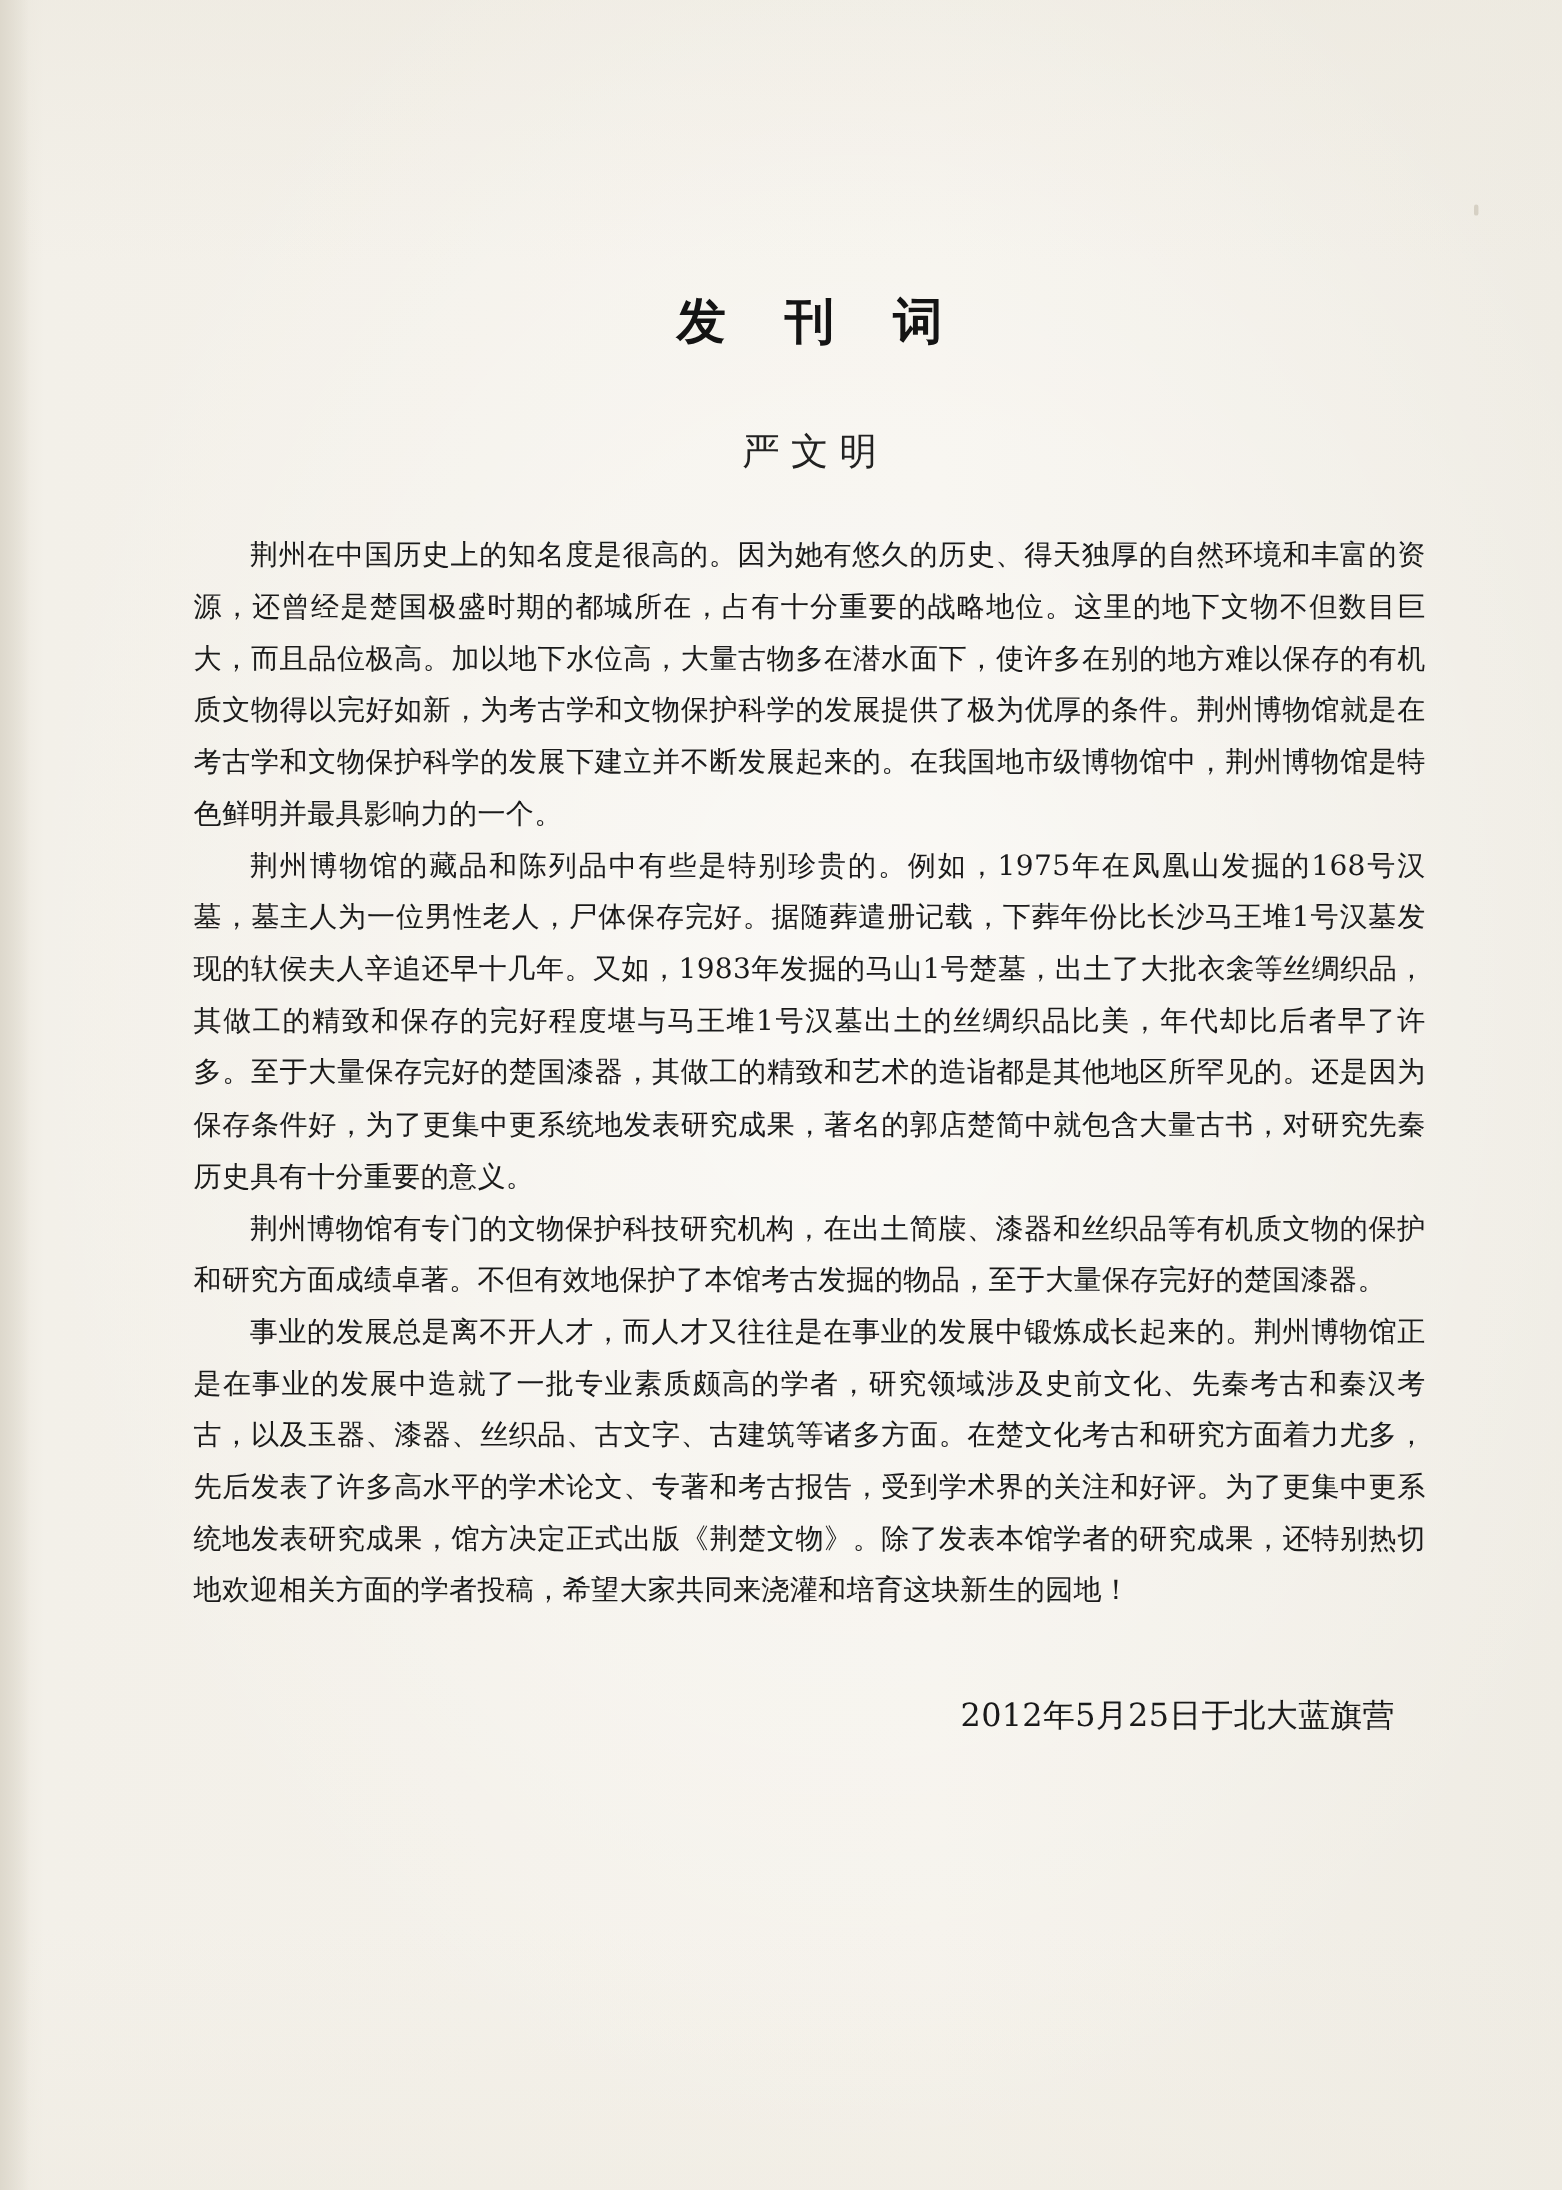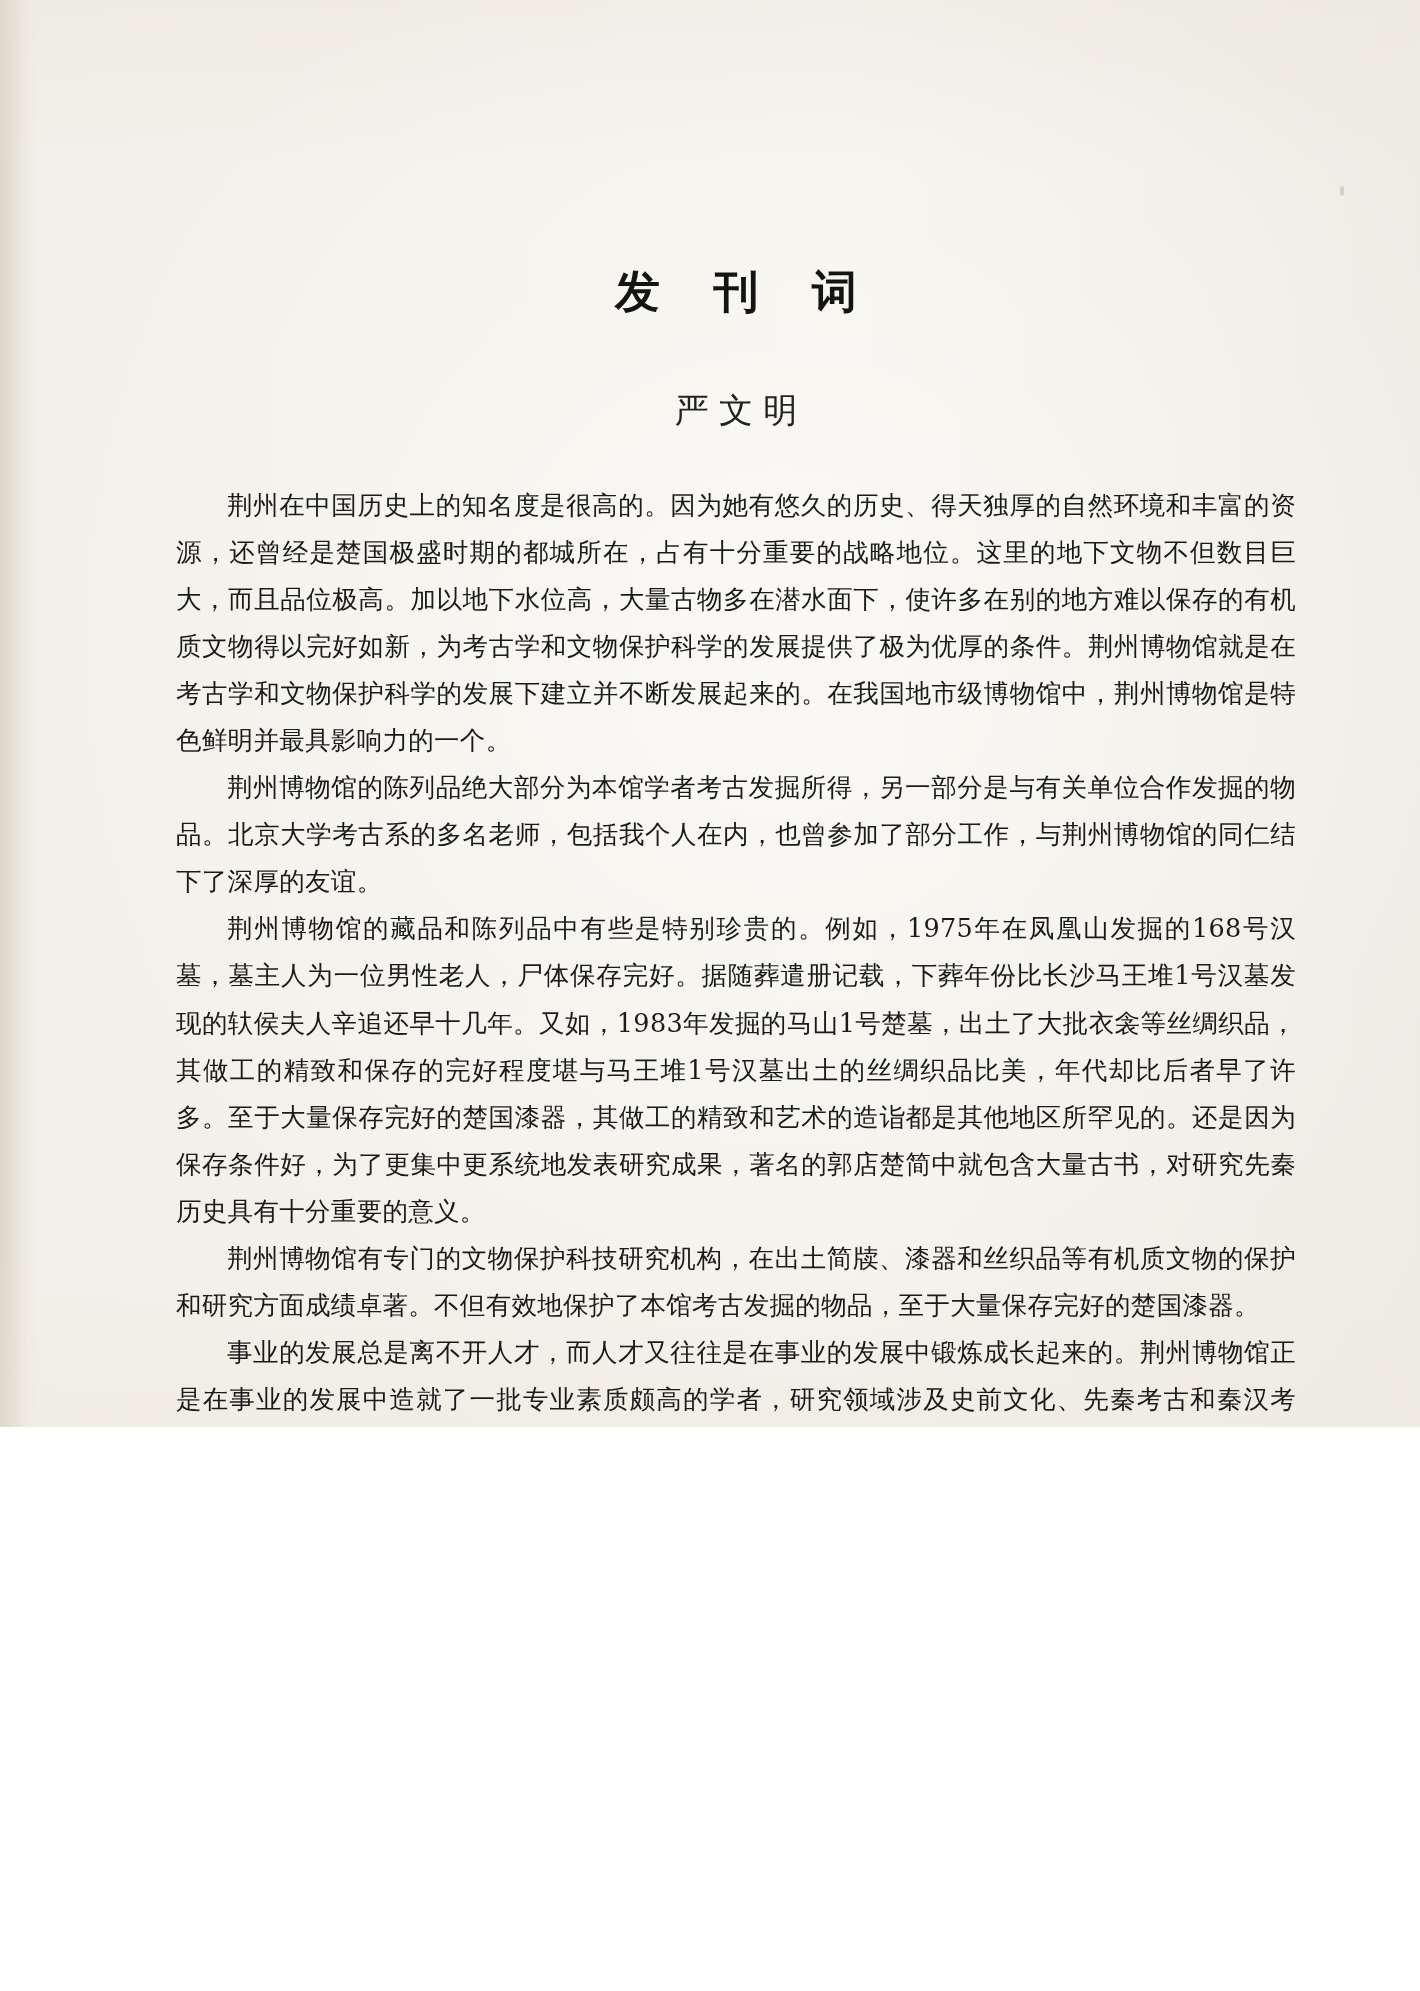--- a/index.html
+++ b/index.html
@@ -3,21 +3,21 @@
 <meta charset="utf-8">
 <style>
   html, body {
     margin: 0;
     padding: 0;
     background: #ffffff;
   }
   .page {
     position: relative;
     width: 1420px;
-    height: 1427px;
+    height: 1991px;
     margin: 0 auto;
     background: #f2efe8;
     background-image:
       linear-gradient(90deg, #e8e4da 0px, #f3f0e9 40px, #f5f2eb 60%, #efece4 100%);
     overflow: hidden;
     font-family: "DejaVu Serif", "Liberation Serif", serif;
     color: #1b1b1b;
   }
   
   .page::before {
@@ -112,21 +112,20 @@
   <div class="speck" style="left:1340px; top:186px;"></div>
 
   <div class="content">
 
     <h1 class="doc-title">发 刊 词</h1>
 
     <p class="doc-author">严文明</p>
 
     <div class="body-text">
       <p>荆州在中国历史上的知名度是很高的。因为她有悠久的历史、得天独厚的自然环境和丰富的资源，还曾经是楚国极盛时期的都城所在，占有十分重要的战略地位。这里的地下文物不但数目巨大，而且品位极高。加以地下水位高，大量古物多在潜水面下，使许多在别的地方难以保存的有机质文物得以完好如新，为考古学和文物保护科学的发展提供了极为优厚的条件。荆州博物馆就是在考古学和文物保护科学的发展下建立并不断发展起来的。在我国地市级博物馆中，荆州博物馆是特色鲜明并最具影响力的一个。</p>
-      <p>荆州博物馆的陈列品绝大部分为本馆学者考古发掘所得，另一部分是与有关单位合作发掘的物品。北京大学考古系的多名老师，包括我个人在内，也曾参加了部分工作，与荆州博物馆的同仁结下了深厚的友谊。</p>
       <p>荆州博物馆的藏品和陈列品中有些是特别珍贵的。例如，1975年在凤凰山发掘的168号汉墓，墓主人为一位男性老人，尸体保存完好。据随葬遣册记载，下葬年份比长沙马王堆1号汉墓发现的轪侯夫人辛追还早十几年。又如，1983年发掘的马山1号楚墓，出土了大批衣衾等丝绸织品，其做工的精致和保存的完好程度堪与马王堆1号汉墓出土的丝绸织品比美，年代却比后者早了许多。至于大量保存完好的楚国漆器，其做工的精致和艺术的造诣都是其他地区所罕见的。还是因为保存条件好，为了更集中更系统地发表研究成果，著名的郭店楚简中就包含大量古书，对研究先秦历史具有十分重要的意义。</p>
       <p>荆州博物馆有专门的文物保护科技研究机构，在出土简牍、漆器和丝织品等有机质文物的保护和研究方面成绩卓著。不但有效地保护了本馆考古发掘的物品，至于大量保存完好的楚国漆器。</p>
       <p>事业的发展总是离不开人才，而人才又往往是在事业的发展中锻炼成长起来的。荆州博物馆正是在事业的发展中造就了一批专业素质颇高的学者，研究领域涉及史前文化、先秦考古和秦汉考古，以及玉器、漆器、丝织品、古文字、古建筑等诸多方面。在楚文化考古和研究方面着力尤多，先后发表了许多高水平的学术论文、专著和考古报告，受到学术界的关注和好评。为了更集中更系统地发表研究成果，馆方决定正式出版《荆楚文物》。除了发表本馆学者的研究成果，还特别热切地欢迎相关方面的学者投稿，希望大家共同来浇灌和培育这块新生的园地！</p>
     </div>
 
     <p class="doc-date">2012年5月25日于北大蓝旗营</p>
 
   </div>
 </div>
 

